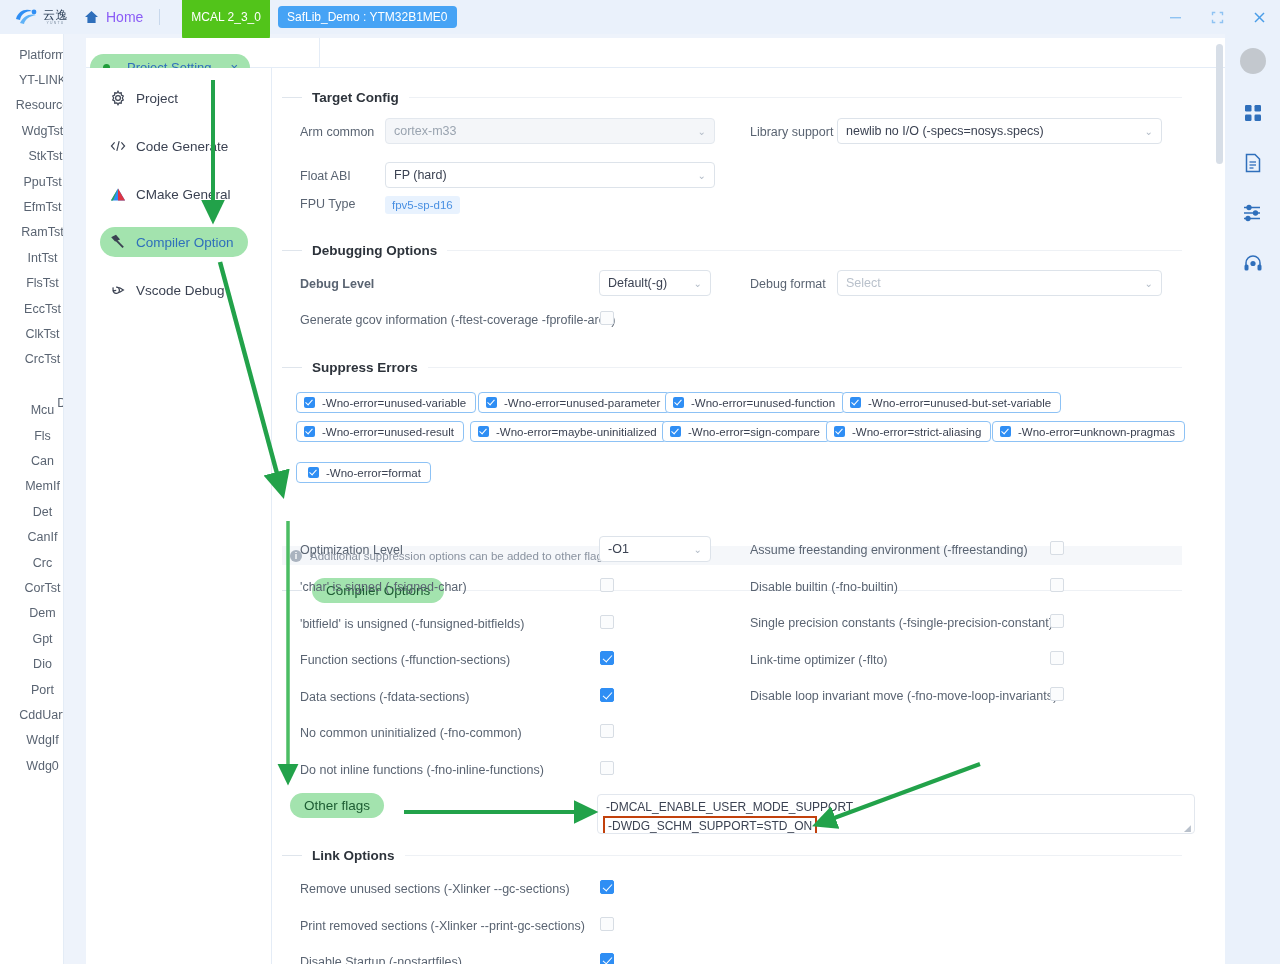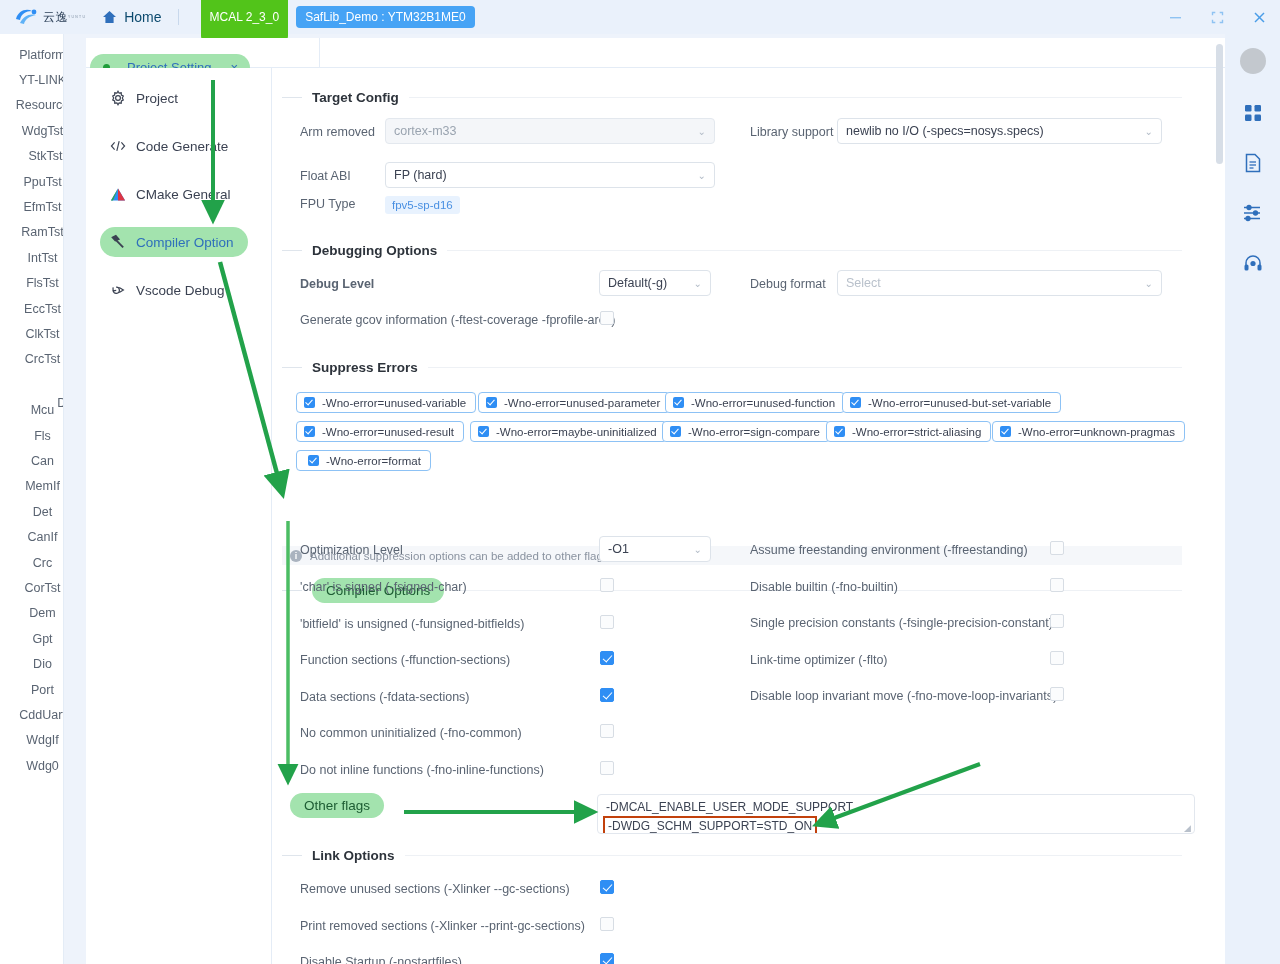--- a/index.html
+++ b/index.html
@@ -12,26 +12,26 @@
   #app { position: relative; width: 1280px; height: 964px; }
 
   
   .titlebar {
     position: absolute; left: 0; top: 0; width: 1280px; height: 34px;
     background: #eaf1fb;
     display: flex; align-items: center;
   }
   .logo-wrap { display: flex; align-items: center; margin-left: 14px; gap: 3px; }
   .logo-mark { width: 26px; height: 22px; position: relative; }
-  .logo-cn { display: flex; flex-direction: row; align-items: center; line-height: 1; }
+  .logo-cn { display: flex; flex-direction: column; align-items: center; line-height: 1; }
   .logo-cn .cn { font-size: 12px; color: #2b3f57; letter-spacing: .5px; font-family: "DejaVu Sans", sans-serif;}
   .logo-cn .en { font-size: 3.4px; color: #7b8ca0; letter-spacing: 1.3px; margin-top: 1px; }
   .home-btn { display: flex; align-items: center; gap: 7px; margin-left: 16px; cursor: pointer; }
   .home-icon { width: 15px; height: 14px; display: block; }
-  .home-label { font-size: 14px; color: #0c4a6e; }
+  .home-label { font-size: 14px; color: #8b5cf6; }
   .tb-sep { width: 1px; height: 16px; background: #c8d8ec; margin-left: 16px; }
   .badge-mcal {
     margin-left: 22px; background: #52c41a; color: #fff;
     font-size: 12px; padding: 16px 9px; border-radius: 4px; white-space: nowrap;
   }
   .badge-proj {
     margin-left: 8px; background: #46a3f5; color: #fff;
     font-size: 12px; padding: 4px 9px; border-radius: 4px; white-space: nowrap;
   }
   .winctl { position: absolute; right: 0; top: 0; height: 34px; display: flex; align-items: center; }
@@ -384,21 +384,21 @@
     </div>
 
   <div class="main">
 
     <div class="section-head" style="left:10px; top:22px;">
       <span class="sh-dash"></span>
       <span class="sh-title">Target Config</span>
       <span class="sh-line"></span>
     </div>
 
-    <div class="lbl" style="left:28px; top:57px;">Arm removed</div>
+    <div class="lbl" style="left:28px; top:57px;">Arm common</div>
     <div class="select disabled" style="left:113px; top:50px; width:330px;">
       <span class="val">cortex-m33</span>
       <span class="cv">⌄</span>
     </div>
 
     <div class="lbl" style="left:478px; top:57px;">Library support</div>
     <div class="select" style="left:565px; top:50px; width:325px;">
       <span class="val">newlib no I/O (-specs=nosys.specs)</span>
       <span class="cv">⌄</span>
     </div>
@@ -468,21 +468,21 @@
           <span>-Wno-error=sign-compare</span>
         </div>
         <div class="chip" style="left: 554px; top: 353px;">
           <span class="ccb"></span>
           <span>-Wno-error=strict-aliasing</span>
         </div>
         <div class="chip" style="left: 720px; top: 353px;">
           <span class="ccb"></span>
           <span>-Wno-error=unknown-pragmas</span>
         </div>
-        <div class="chip" style="left: 24px; top: 382px; padding-left: 11px;">
+        <div class="chip" style="left: 24px; top: 394px; padding-left: 11px;">
           <span class="ccb"></span>
           <span>-Wno-error=format</span>
         </div>
       </div>
 
     <div class="infobar">
       <span class="info-ico">i</span>
       <span>Additional suppression options can be added to other flags</span>
     </div>
 

